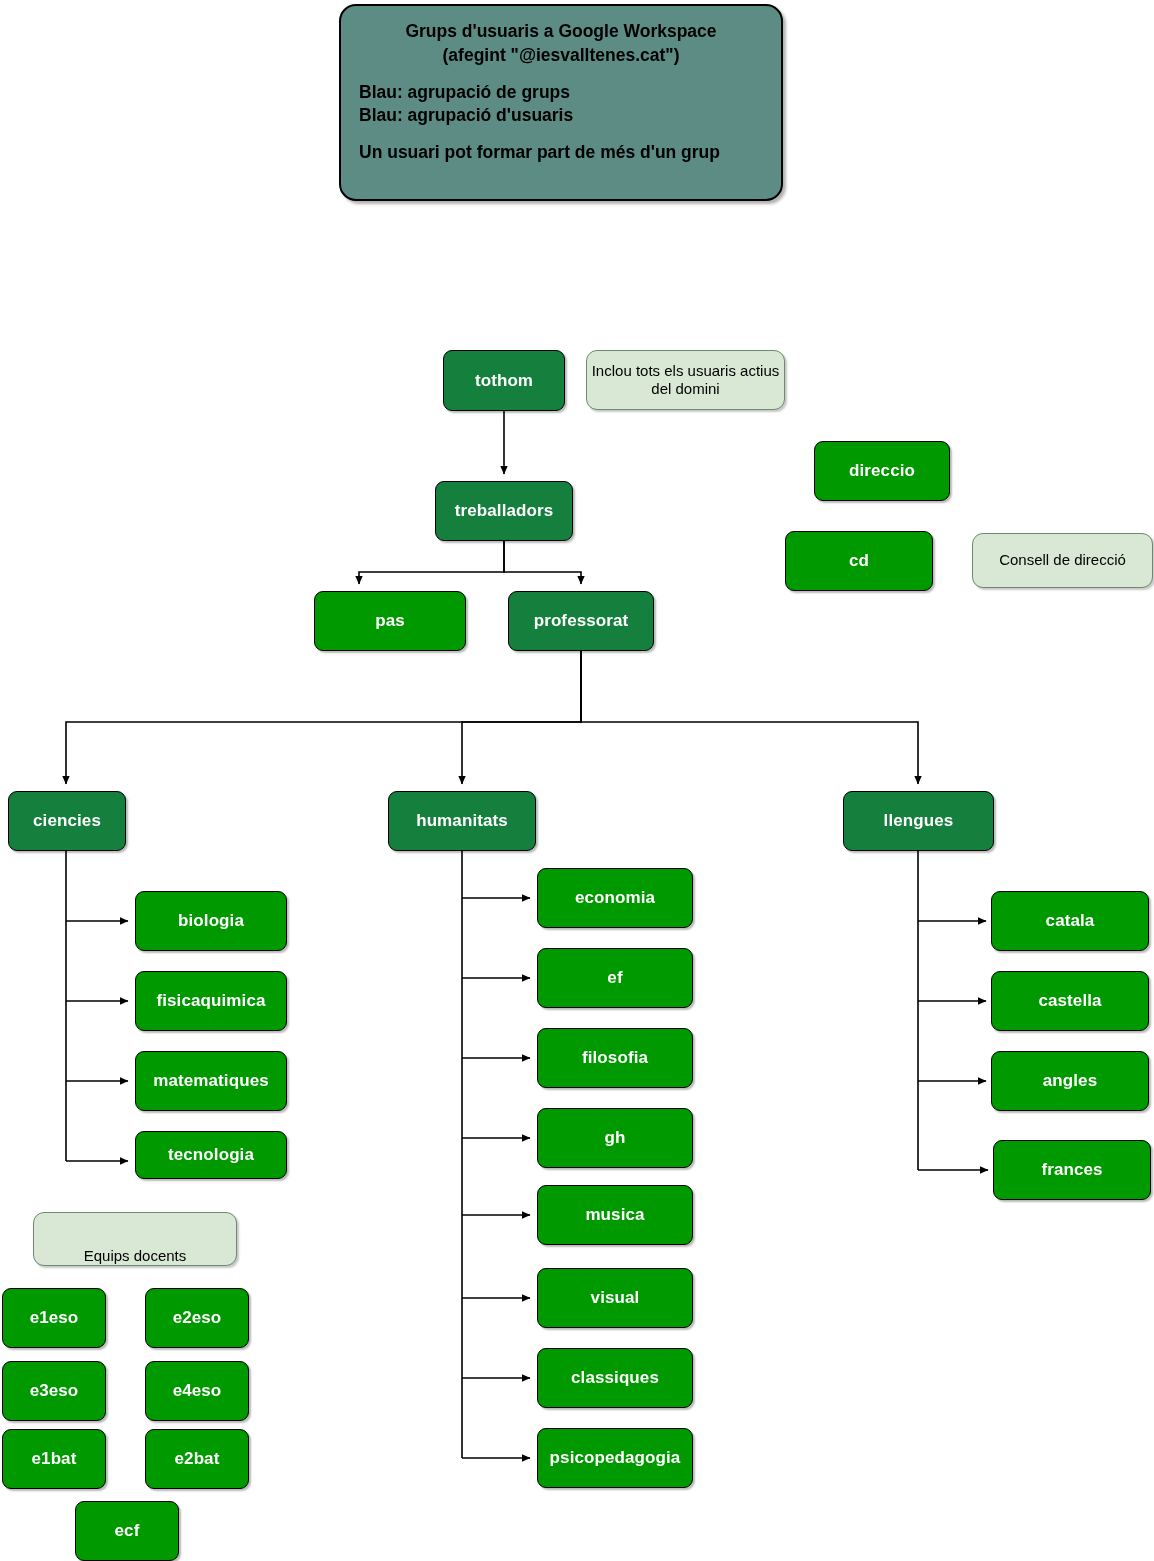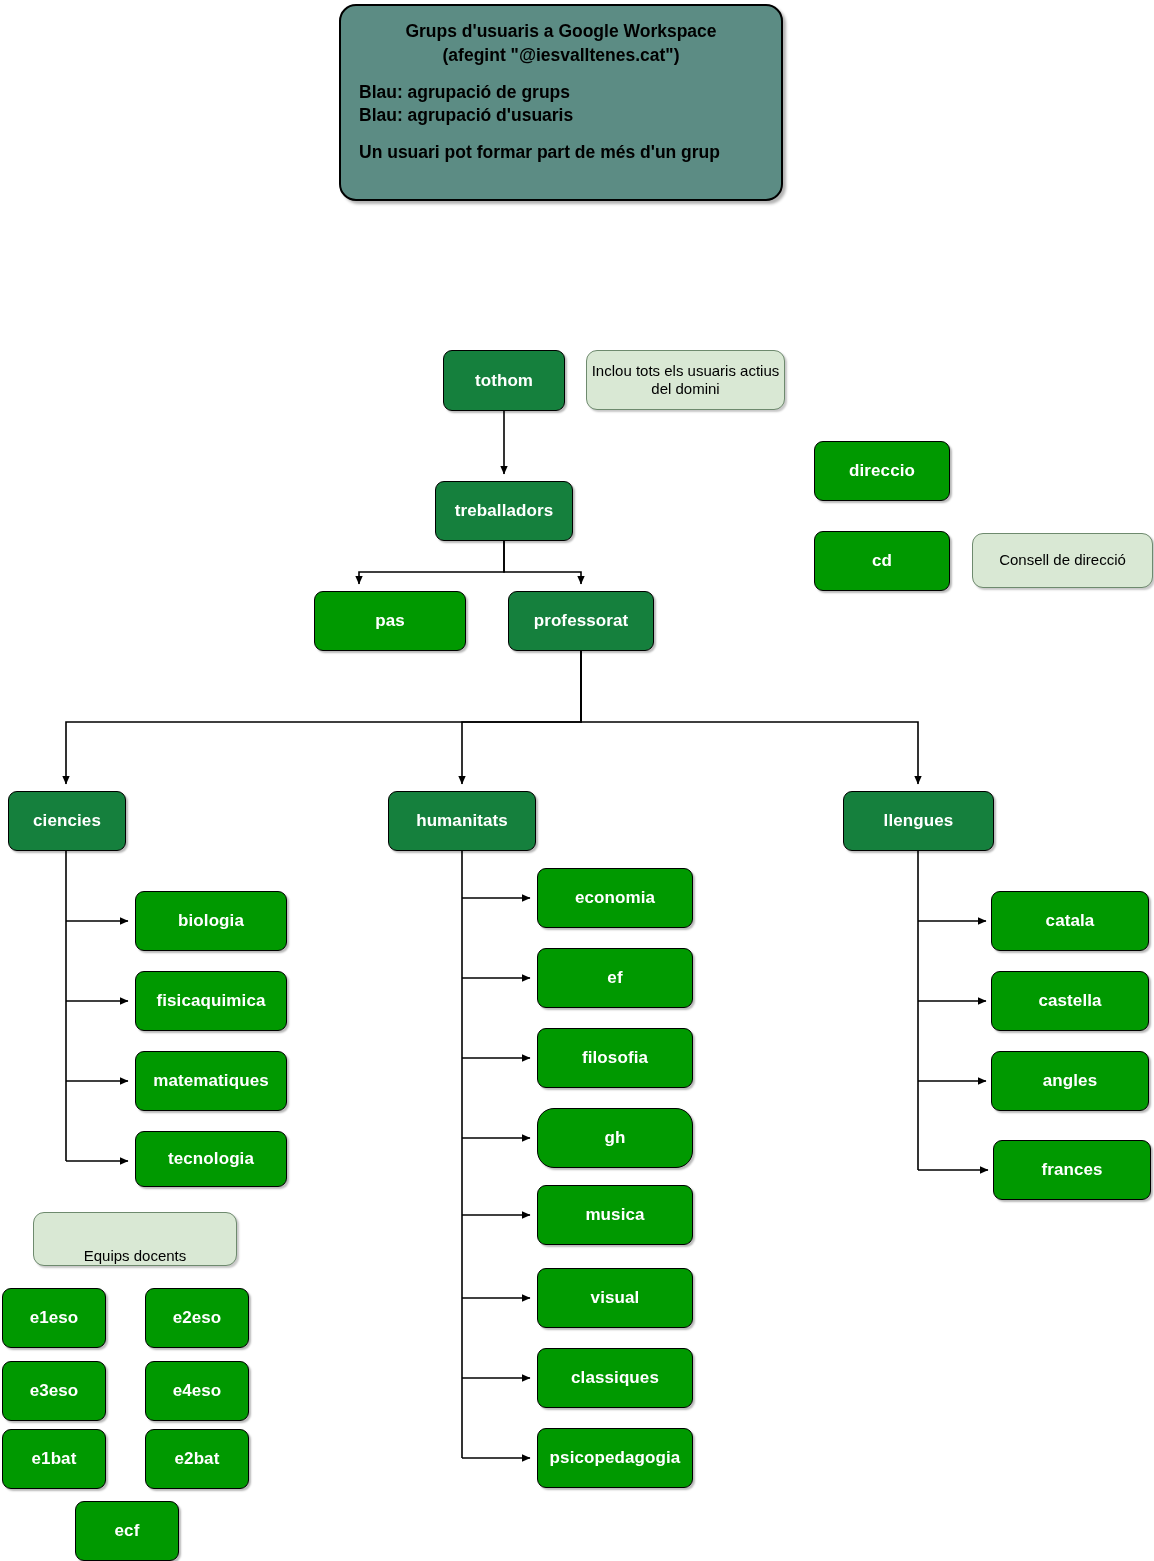--- a/index.html
+++ b/index.html
@@ -152,21 +152,21 @@
   </div>
 
   <div class="node blue" style="left:508px; top:591px; width:146px; height:60px;">
     <span>professorat</span>
   </div>
 
   <div class="node green" style="left:814px; top:441px; width:136px; height:60px;">
     <span>direccio</span>
   </div>
 
-  <div class="node green" style="left:814px; top:531px; width:136px; height:60px;">
+  <div class="node green" style="left:785px; top:531px; width:148px; height:60px;">
     <span>cd</span>
   </div>
 
   <div class="note" style="left:972px; top:533px; width:181px; height:55px;">
     <span>Consell de direcció</span>
   </div>
 
   <div class="node blue" style="left:8px; top:791px; width:118px; height:60px;">
     <span>ciencies</span>
   </div>
@@ -181,34 +181,34 @@
 
   <div class="node green" style="left:135px; top:891px; width:152px; height:60px;">
     <span>biologia</span>
   </div>
   <div class="node green" style="left:135px; top:971px; width:152px; height:60px;">
     <span>fisicaquimica</span>
   </div>
   <div class="node green" style="left:135px; top:1051px; width:152px; height:60px;">
     <span>matematiques</span>
   </div>
-  <div class="node green" style="left:135px; top:1131px; width:152px; height:56px;">
+  <div class="node green" style="left:135px; top:1131px; width:152px; height:48px;">
     <span>tecnologia</span>
   </div>
 
   <div class="node green" style="left:537px; top:868px; width:156px; height:60px;">
     <span>economia</span>
   </div>
   <div class="node green" style="left:537px; top:948px; width:156px; height:60px;">
     <span>ef</span>
   </div>
   <div class="node green" style="left:537px; top:1028px; width:156px; height:60px;">
     <span>filosofia</span>
   </div>
-  <div class="node green" style="left:537px; top:1108px; width:156px; height:60px;border-radius:17px;">
+  <div class="node green" style="left:537px; top:1108px; width:156px; height:60px;">
     <span>gh</span>
   </div>
   <div class="node green" style="left:537px; top:1185px; width:156px; height:60px;align-items:center;">
     <span>musica</span>
   </div>
   <div class="node green" style="left:537px; top:1268px; width:156px; height:60px;">
     <span>visual</span>
   </div>
   <div class="node green" style="left:537px; top:1348px; width:156px; height:60px;">
     <span>classiques</span>

